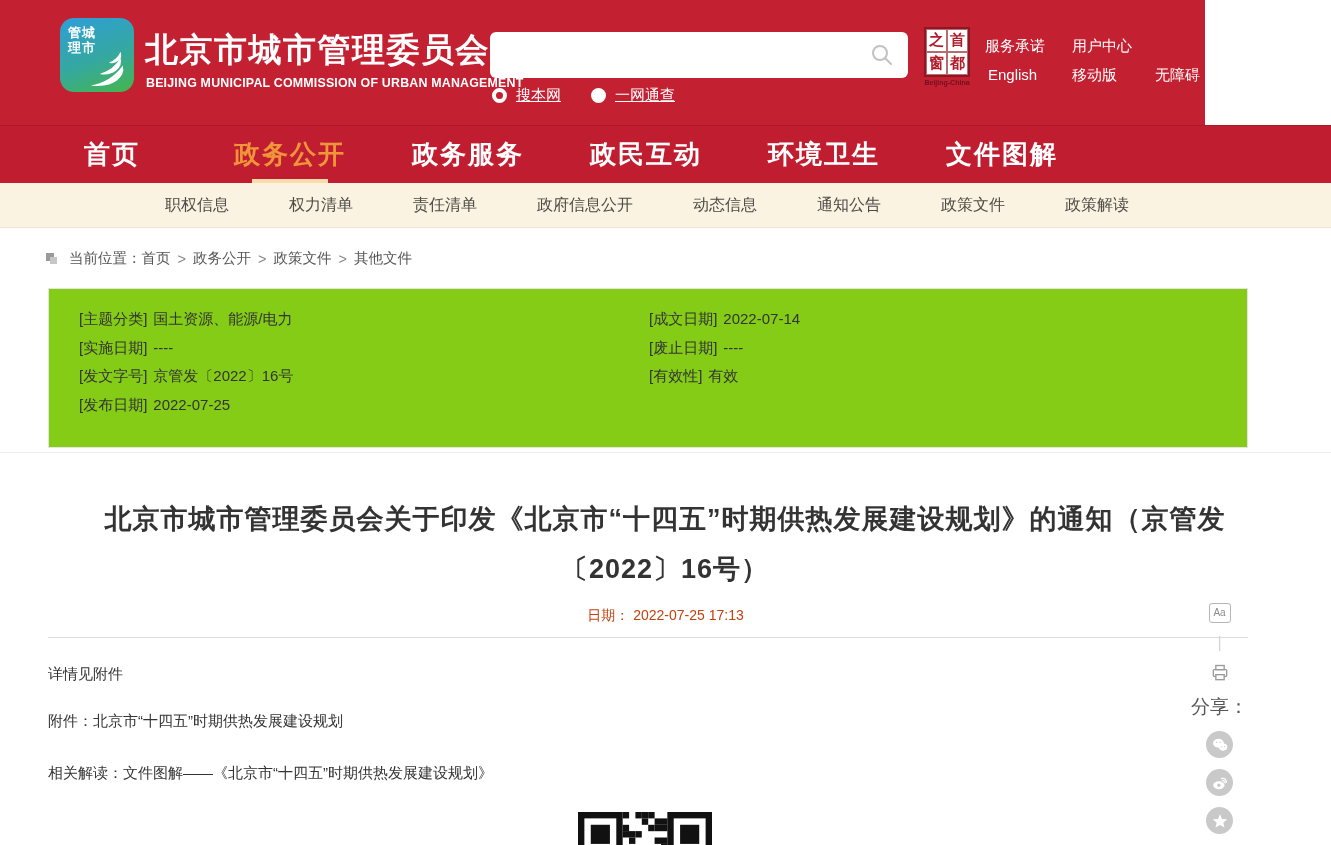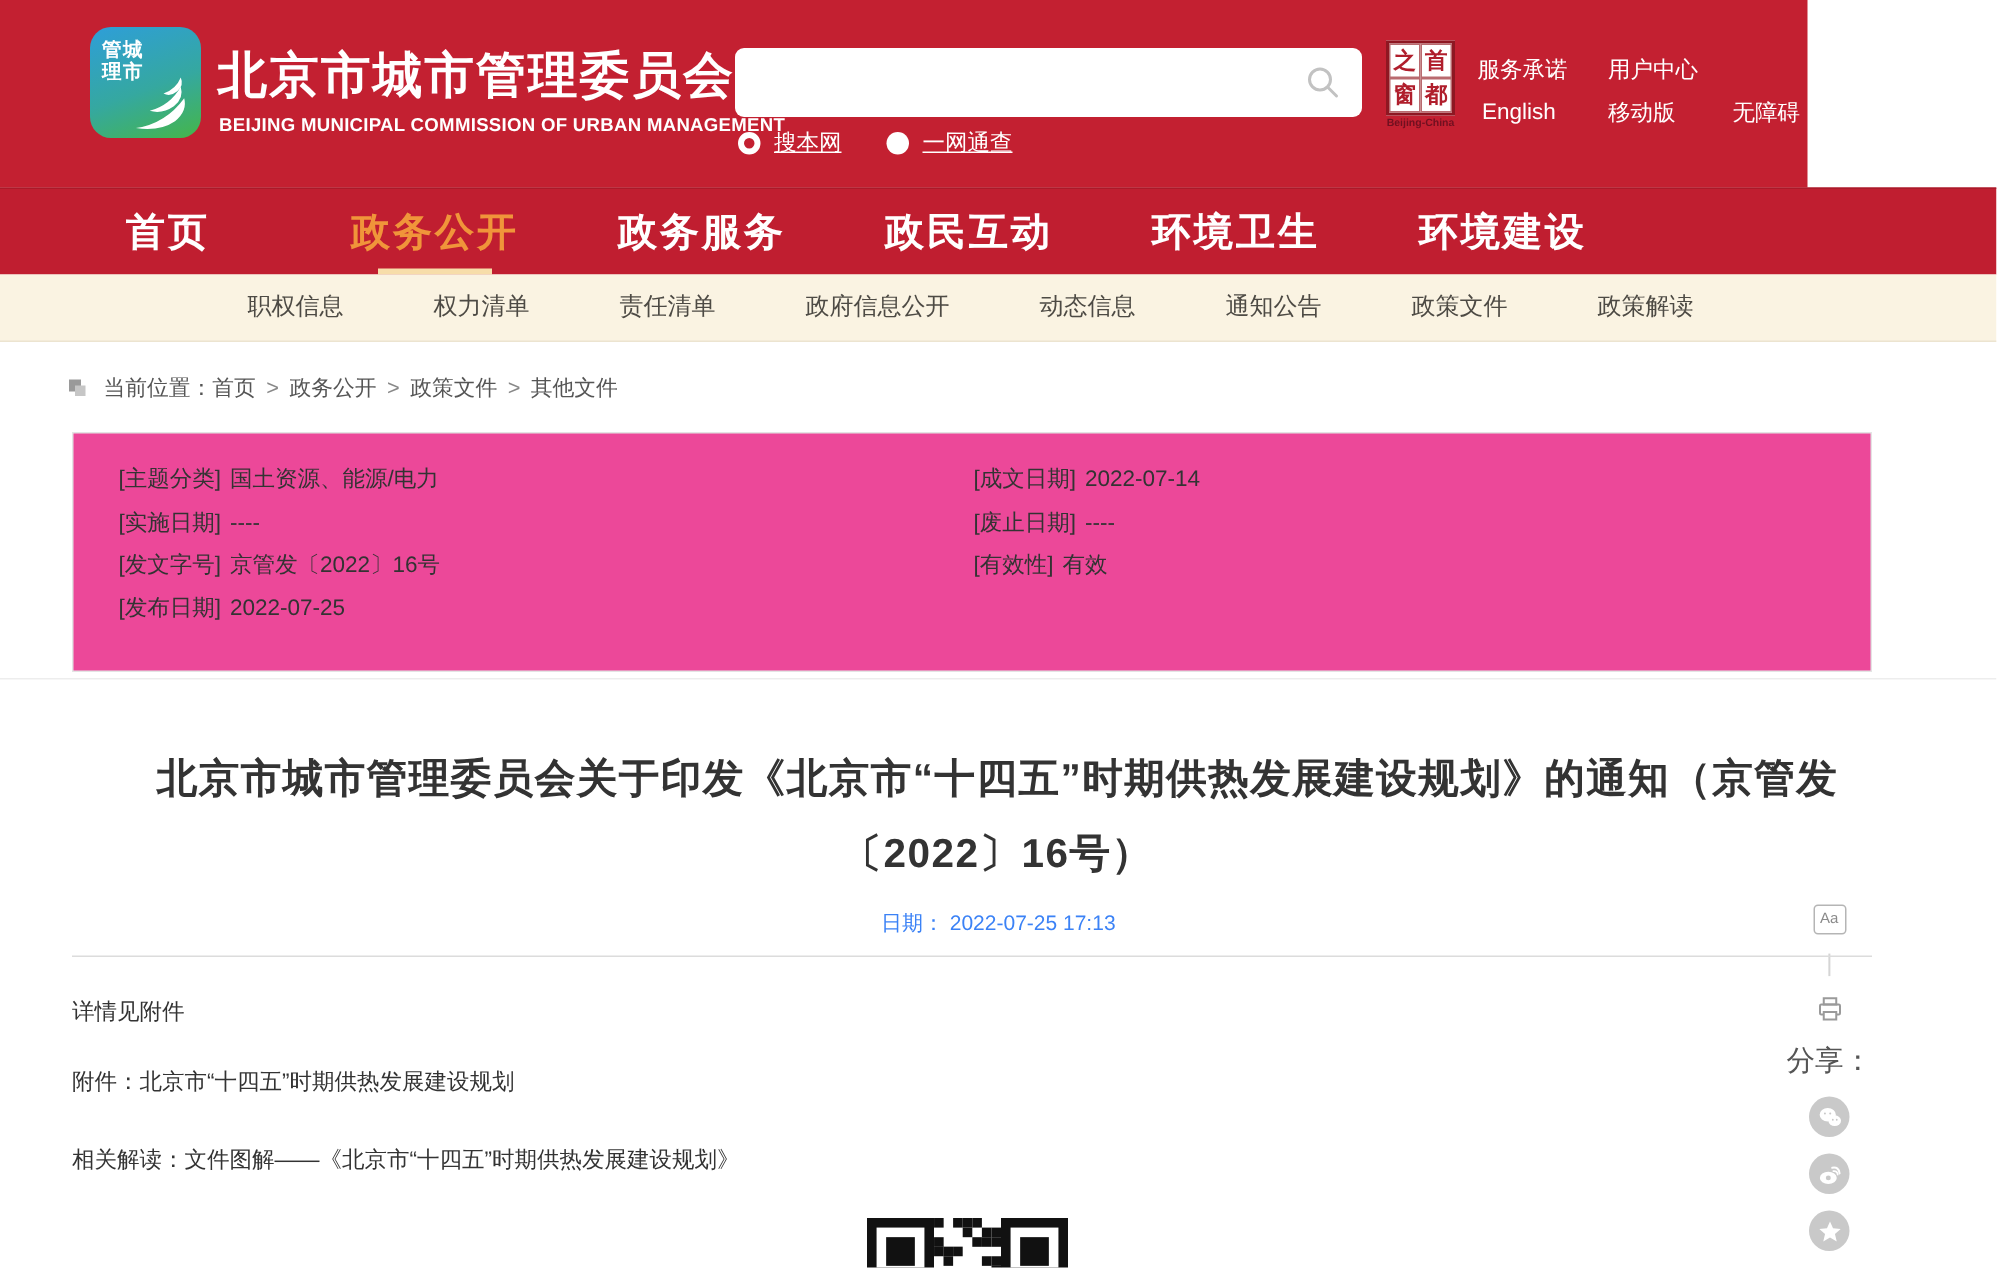--- a/index.html
+++ b/index.html
@@ -82,34 +82,34 @@
   
   .breadcrumb { position:absolute; left:46px; top:249px; display:flex; align-items:center; font-size:14.5px; color:#555; }
   .bc-icon { position:relative; width:11px; height:11px; margin-right:12px; }
   .bc-icon .sq1 { position:absolute; left:0; top:0; width:8px; height:8px; background:#9a9a9a; }
   .bc-icon .sq2 { position:absolute; right:0; bottom:0; width:7px; height:7px; background:#c6c6c6; }
   .bc-sep { margin:0 7px; color:#888; }
   .bc-link { cursor:pointer; }
   
   .meta-box {
     position:absolute; left:48px; top:288px; width:1200px; height:160px;
-    border:1px solid #e4e4e4; background:#ec4899;
+    border:1px solid #e4e4e4; background:#84cc16;
   }
   .meta-col { position:absolute; top:21px; }
   .meta-col.left { left:30px; }
   .meta-col.right { left:600px; }
   .meta-row { height:28.5px; font-size:15px; color:#333; white-space:nowrap; }
   .meta-label { margin-right:6px; }
   .full-divider { position:absolute; left:0; top:452px; width:1331px; height:1px; background:#ededed; }
   
   .article-title {
     position:absolute; left:65px; top:494px; width:1200px; text-align:center;
     font-size:27px; font-weight:bold; line-height:50px; letter-spacing:1px; color:#333;
   }
-  .date-row { position:absolute; left:0; top:607px; width:1331px; text-align:center; font-size:14px; color:#3b82f6; }
+  .date-row { position:absolute; left:0; top:607px; width:1331px; text-align:center; font-size:14px; color:#c2410c; }
   .tools { position:absolute; top:603px; right:83px; display:flex; align-items:center; gap:11px;flex-direction:column; }
   .font-size-tool {
     width:22px; height:20px; border:1px solid #b5b5b5; border-radius:3px; color:#8a8a8a;
     font-size:10px; text-align:center; line-height:18px; cursor:pointer;
   }
   .tool-sep { color:#d5d5d5; font-size:16px; }
   .print-tool { cursor:pointer; }
   .share-label { font-size:19px; color:#555; }
   .share-circle {
     width:27px; height:27px; border-radius:50%; background:#c9c9c9;
@@ -173,21 +173,21 @@
   <span class="quick-link" style="left:1072px; top:66px;">移动版</span>
   <span class="quick-link" style="left:1155px; top:66px;">无障碍</span>
 </div>
 
 <div class="nav">
   <div class="nav-item"><span>首页</span></div>
   <div class="nav-item active"><span>政务公开</span><div class="nav-underline"></div></div>
   <div class="nav-item"><span>政务服务</span></div>
   <div class="nav-item"><span>政民互动</span></div>
   <div class="nav-item"><span>环境卫生</span></div>
-  <div class="nav-item"><span>环境建设</span></div>
+  <div class="nav-item"><span>文件图解</span></div>
 </div>
 
 <div class="subnav">
   <div class="subnav-item">职权信息</div>
   <div class="subnav-item">权力清单</div>
   <div class="subnav-item">责任清单</div>
   <div class="subnav-item">政府信息公开</div>
   <div class="subnav-item">动态信息</div>
   <div class="subnav-item">通知公告</div>
   <div class="subnav-item">政策文件</div>

